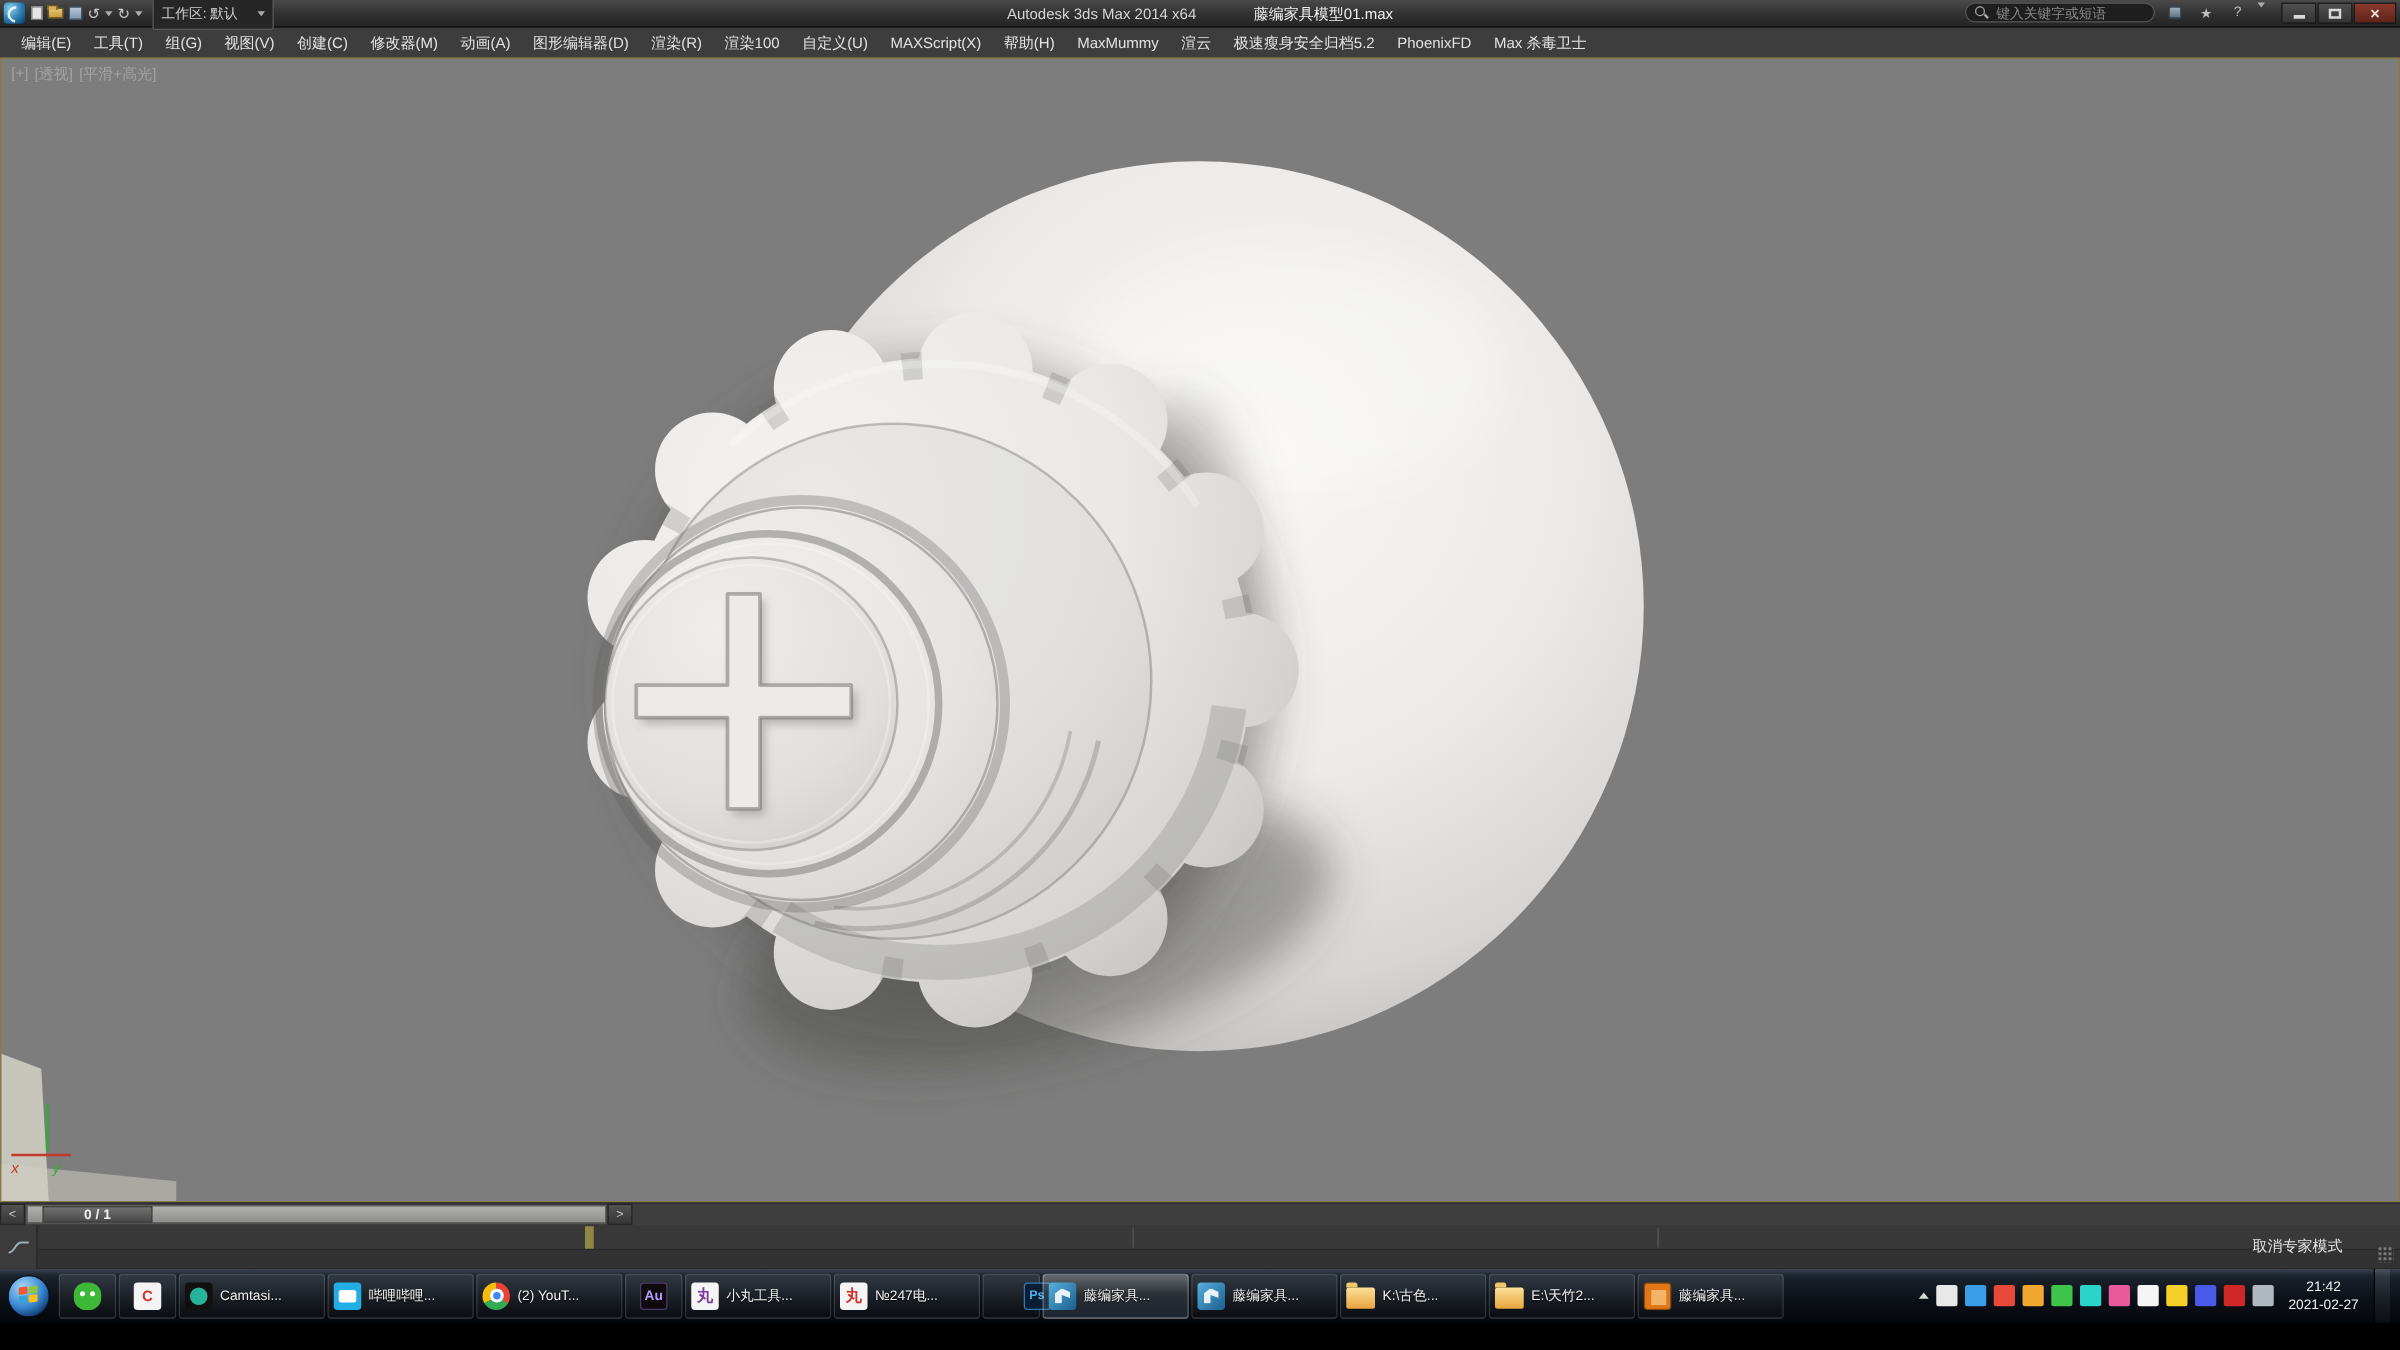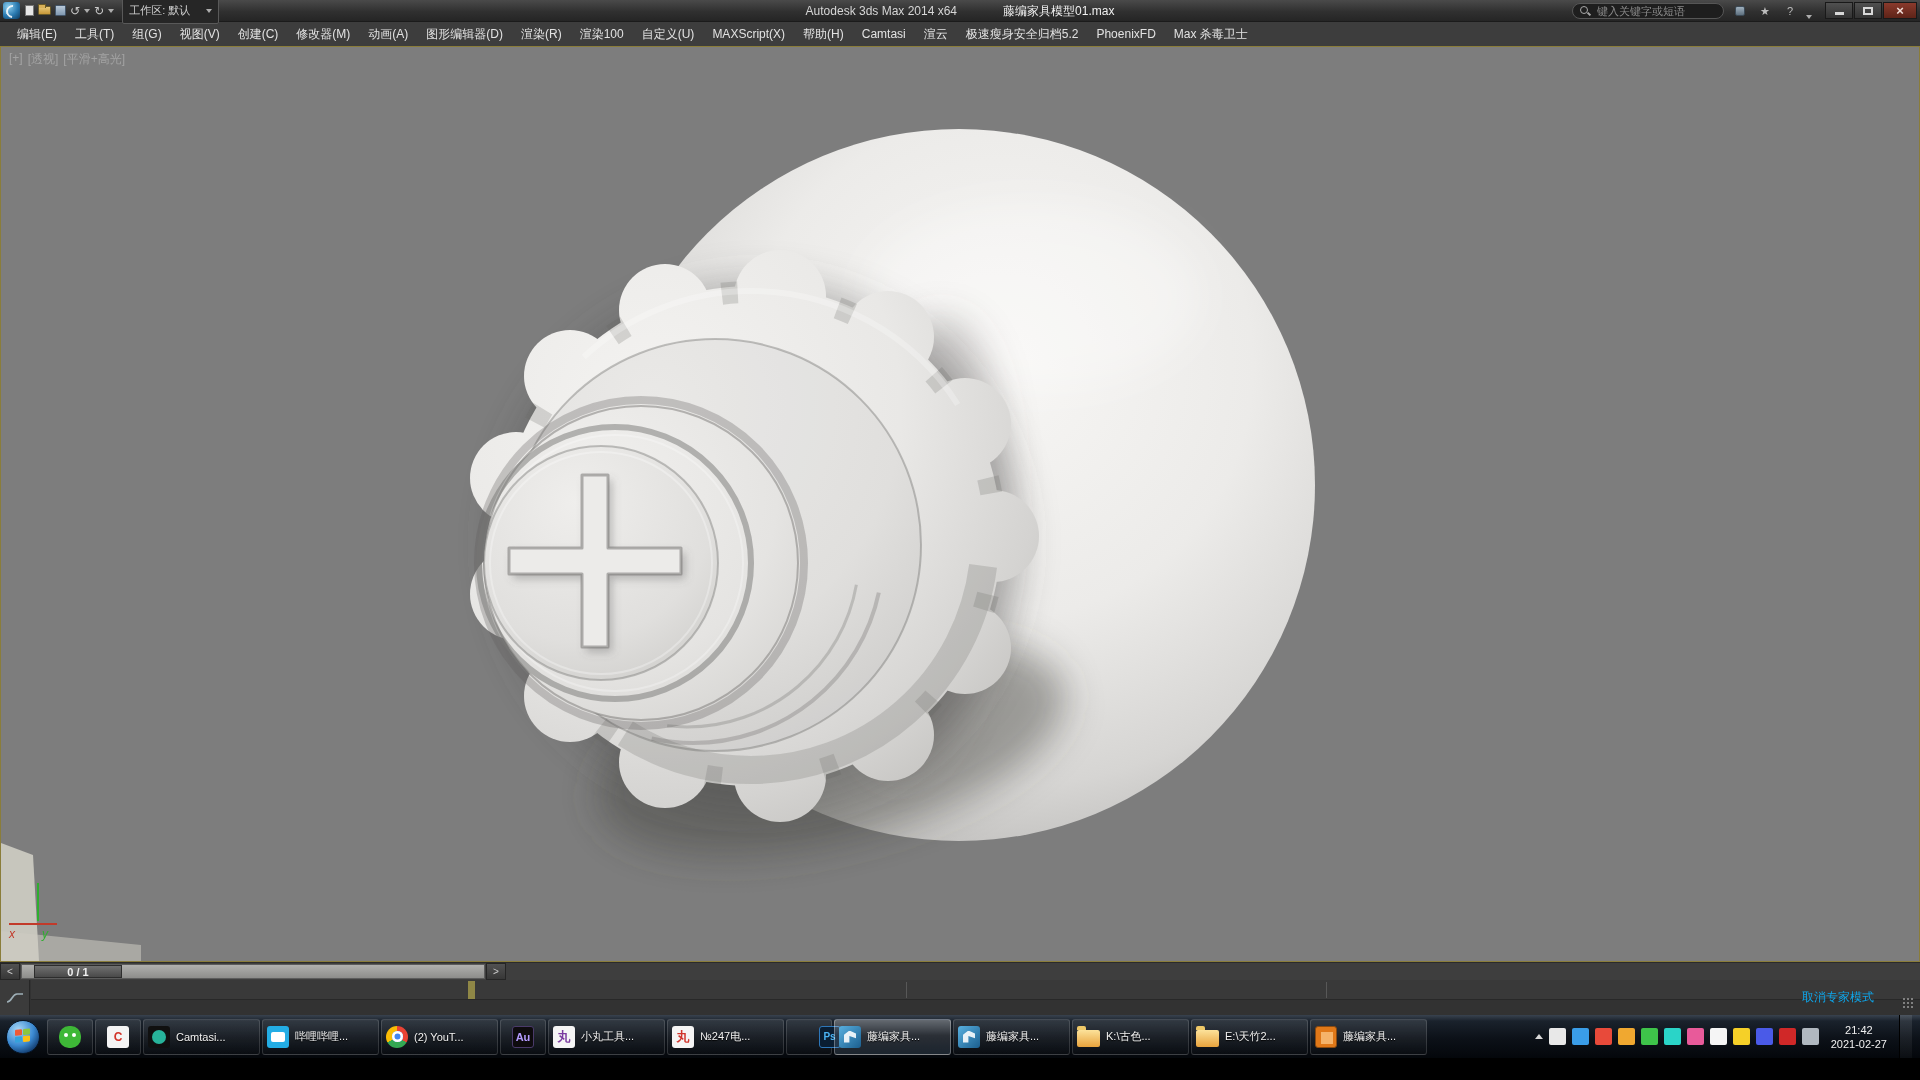--- a/index.html
+++ b/index.html
@@ -23,21 +23,21 @@
   .sh-folder::before { content:""; position:absolute; top:-3px; left:-1px; width:6px; height:3px;
     background:#d8b058; border:1px solid #6a5a28; border-bottom:none; }
   .sh-save { width:11px; height:11px; background:linear-gradient(#b8c8d8,#8098b0); border:1px solid #44566a; border-radius:1px; }
   .caret { width:0; height:0; border-left:3px solid transparent; border-right:3px solid transparent;
     border-top:4px solid #adadad; display:inline-block; }
   .workspace { height:27px; margin-left:8px; background:#262626; border:1px solid #595959; border-radius:2px;
     display:flex; align-items:center; padding:0 6px; color:#cfcfcf; font-size:11px; gap:16px; }
   .wtitle { position:absolute; left:0; right:0; top:0; height:22px; display:flex; align-items:center;
     justify-content:center; pointer-events:none; font-size:12px; color:#d6d6d6; }
   .wtitle .doc { margin-left:46px; color:#f0f0f0; }
-  .tbr { margin-left:auto; display:flex; align-items:flex-end; gap:7px; }
+  .tbr { margin-left:auto; display:flex; align-items:flex-start; gap:7px; }
   .searchbox { width:152px; height:16px; background:#1e1e1e; border:1px solid #565656; border-radius:8px;
     display:flex; align-items:center; padding:0 7px; gap:6px; }
   .mag { position:relative; width:11px; height:11px; flex:0 0 auto; }
   .mag::before { content:""; position:absolute; left:0; top:0; width:6px; height:6px; border:1.5px solid #a8a8a8; border-radius:50%; }
   .mag::after { content:""; position:absolute; left:7px; top:7px; width:4px; height:2px; background:#a8a8a8; transform:rotate(45deg); }
   .ph { color:#8b8b8b; font-size:11px; white-space:nowrap; }
   .tb-ic { width:18px; height:16px; display:flex; align-items:center; justify-content:center; color:#bdbdbd; font-size:11px; }
   .tb-ic .dot { width:10px; height:10px; border-radius:2px; background:linear-gradient(#9fb0bd,#5f7180); border:1px solid #3c4a56; }
   .winbtns { display:flex; margin-left:6px; gap:1px; }
   .wb { width:28px; height:17px; display:flex; align-items:center; justify-content:center;
@@ -86,21 +86,21 @@
     display:flex; align-items:center; justify-content:center;font-weight:bold; }
 
   
   .trackrow { height:35px; flex:0 0 auto; background:#323232; position:relative; }
   .tr-curvebtn { position:absolute; left:0; top:0; width:30px; height:35px; background:#3b3b3b;
     border-right:1px solid #262626; display:flex; align-items:center; justify-content:center; }
   .tr-ruler { position:absolute; left:31px; right:0; top:0; height:20px; background:#393939; border-bottom:1px solid #282828; }
   .tr-marker { position:absolute; left:468px; top:1px; width:7px; height:18px; background:#8f8746; }
   .tick { position:absolute; top:2px; width:1px; height:16px; background:#585858; }
   .tr-status { position:absolute; right:46px; top:0; height:35px; display:flex; align-items:center;
-    color:#0ea5e9; font-size:12px; }
+    color:#e5e5e5; font-size:12px; }
   .tr-grip { position:absolute; right:5px; bottom:5px; width:13px; height:13px;
     background-image:radial-gradient(#808080 1px, transparent 1.4px); background-size:4px 4px; }
 
   
   .taskbar { height:43px; flex:0 0 auto; display:flex; align-items:center; padding-right:2px;
     background:linear-gradient(#39434f,#1a222c 14%,#0c1118 55%,#04070b); }
   .start { width:46px; height:43px; display:flex; align-items:center; justify-content:center; }
   .orb { width:34px; height:34px; border-radius:50%; border:1px solid #061425;
     background:radial-gradient(circle at 35% 28%, #a8d8f8, #3a88d0 50%, #0c2f5e 85%);
     display:flex; align-items:center; justify-content:center; }
@@ -214,21 +214,21 @@
     <span>视图(V)</span>
     <span>创建(C)</span>
     <span>修改器(M)</span>
     <span>动画(A)</span>
     <span>图形编辑器(D)</span>
     <span>渲染(R)</span>
     <span>渲染100</span>
     <span>自定义(U)</span>
     <span>MAXScript(X)</span>
     <span>帮助(H)</span>
-    <span>Camtasi</span>
+    <span>MaxMummy</span>
     <span>渲云</span>
     <span>极速瘦身安全归档5.2</span>
     <span>PhoenixFD</span>
     <span>Max 杀毒卫士</span>
   </div>
 
 
   <div class="viewport">
     <svg class="scene" viewBox="0 0 1918 914" preserveAspectRatio="none">
       <defs>

